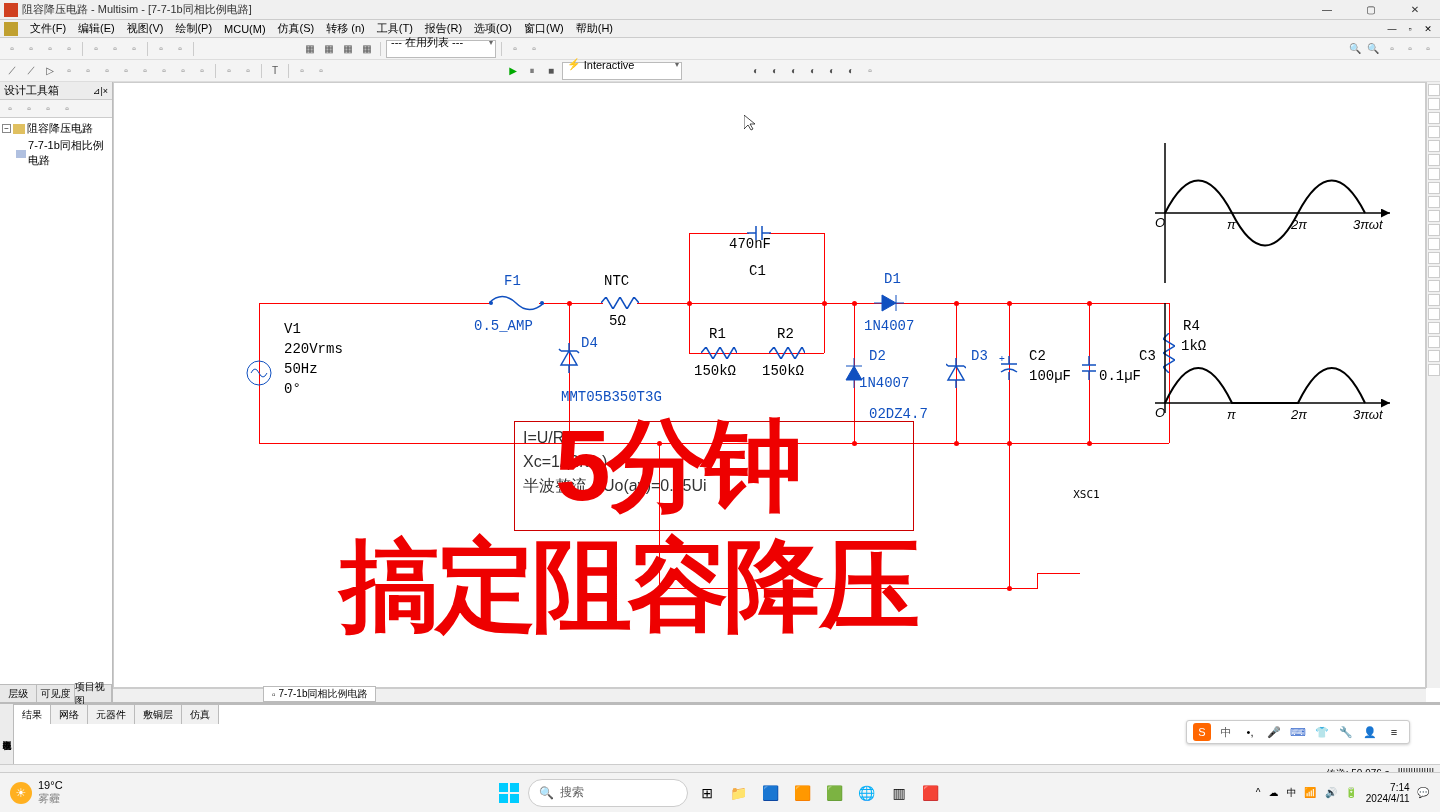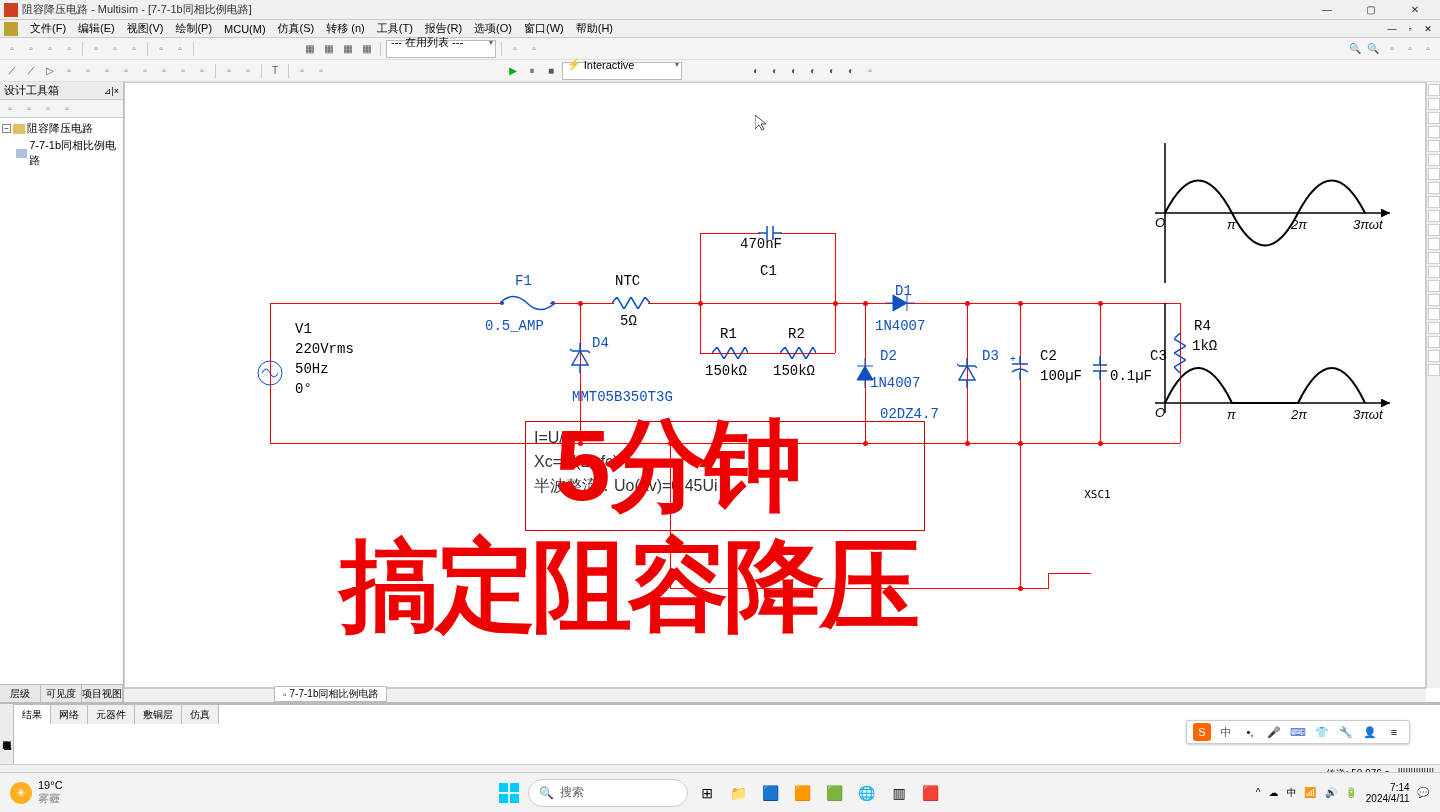--- a/index.html
+++ b/index.html
@@ -18,21 +18,21 @@
 .mdi-btn { width: 16px; height: 14px; display: flex; align-items: center; justify-content: center; font-size: 9px; }
 
 .toolbar-row { height: 22px; background: #f4f4f4; border-bottom: 1px solid #ddd; display: flex; align-items: center; padding: 0 4px; gap: 3px; }
 .tb-btn { width: 16px; height: 16px; display: flex; align-items: center; justify-content: center; color: #555; font-size: 10px; border: 1px solid transparent; }
 .tb-sep { width: 1px; height: 14px; background: #ccc; margin: 0 2px; }
 .tb-combo { height: 18px; border: 1px solid #bbb; padding: 0 14px 12px 4px; font-size: 11px; background: #fff; position: relative; display: flex; align-items: center; }
 .tb-combo::after { content: "▾"; position: absolute; right: 2px; font-size: 8px; color: #666; }
 .zoom-group { margin-left: auto; display: flex; gap: 2px; }
 
 .body-row { display: flex; height: 620px; }
-.sidebar { width: 124px; border-right: 1px solid #bbb; background: #f0f0f0; display: flex; flex-direction: column; }
+.sidebar { width: 113px; border-right: 1px solid #bbb; background: #f0f0f0; display: flex; flex-direction: column; }
 .side-title { height: 18px; display: flex; align-items: center; justify-content: space-between; padding: 0 4px; background: #ececec; border-bottom: 1px solid #ccc; font-size: 11px; }
 .side-icons { height: 18px; background: #f4f4f4; border-bottom: 1px solid #ccc; display: flex; align-items: center; padding: 0 2px; gap: 3px; }
 .tree { flex: 1; background: #fff; padding: 2px; font-size: 11px; overflow: hidden; }
 .tree-item { padding: 1px 0; display: flex; align-items: center; gap: 2px; }
 .tree-item.child { padding-left: 14px; }
 .tree-exp { width: 9px; height: 9px; border: 1px solid #888; font-size: 8px; line-height: 7px; text-align: center; }
 .tree-ico { width: 12px; height: 10px; display: inline-block; }
 .side-tabs { height: 18px; display: flex; border-top: 1px solid #bbb; }
 .side-tab { flex: 1; font-size: 10px; display: flex; align-items: center; justify-content: center; border-right: 1px solid #bbb; background: #e8e8e8; }
 
@@ -336,21 +336,21 @@
           <path d="M0 6 L5 0 L12 12 L19 0 L26 12 L33 0 L36 6" fill="none" stroke="#1050c0" stroke-width="1.5"></path>
         </svg>
         <div class="comp-label black" style="left:450px;top:183px">R1</div>
         <div class="comp-label black" style="left:435px;top:220px">150kΩ</div>
         <div class="comp-label black" style="left:518px;top:183px">R2</div>
         <div class="comp-label black" style="left:503px;top:220px">150kΩ</div>
 
         <svg class="comp-svg" style="left:615px;top:150px;width:30px;height:20px">
           <path d="M0 10 L8 10 M8 2 L8 18 L22 10 Z M22 2 L22 18 M22 10 L30 10" fill="#1050c0" stroke="#1050c0" stroke-width="1"></path>
         </svg>
-        <div class="comp-label" style="left:625px;top:140px">D1</div>
+        <div class="comp-label" style="left:625px;top:128px">D1</div>
         <div class="comp-label" style="left:605px;top:175px">1N4007</div>
 
         <svg class="comp-svg" style="left:585px;top:215px;width:20px;height:30px">
           <path d="M10 0 L10 8 M2 8 L18 8 M10 8 L2 22 L18 22 Z M10 22 L10 30" fill="#1050c0" stroke="#1050c0" stroke-width="1"></path>
         </svg>
         <div class="comp-label" style="left:610px;top:205px">D2</div>
         <div class="comp-label" style="left:600px;top:232px">1N4007</div>
 
         <svg class="comp-svg" style="left:687px;top:215px;width:20px;height:30px">
           <path d="M10 0 L10 8 M2 8 L18 8 M10 8 L2 22 L18 22 Z M10 22 L10 30 M0 6 L2 8 M18 8 L20 10" fill="none" stroke="#1050c0" stroke-width="1.5"></path>

